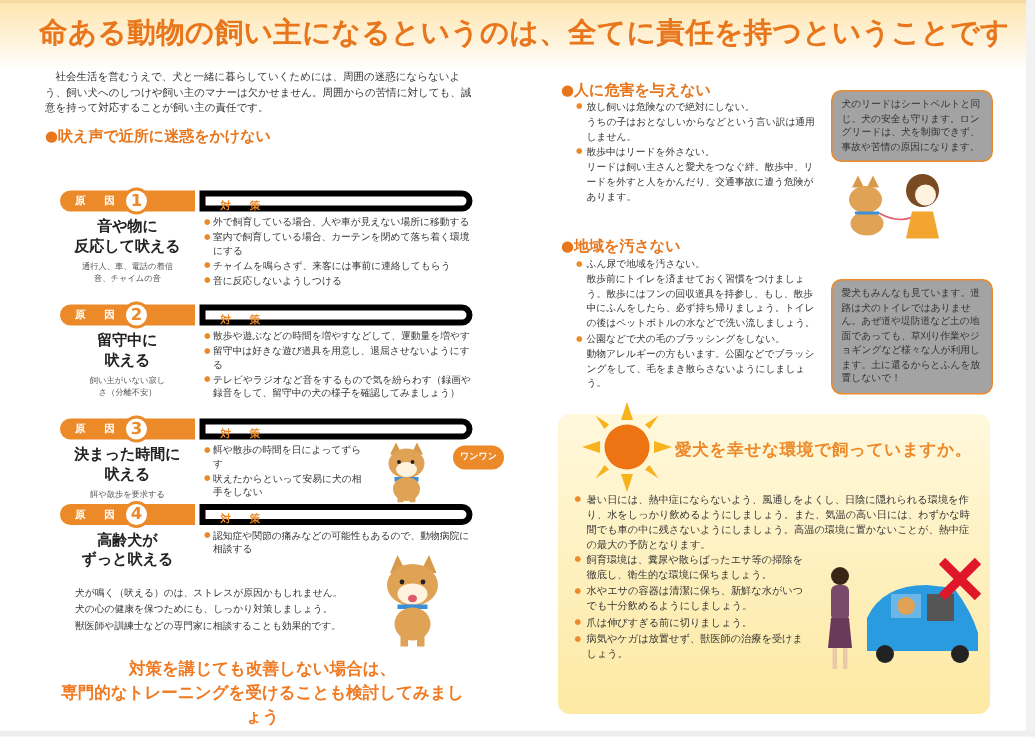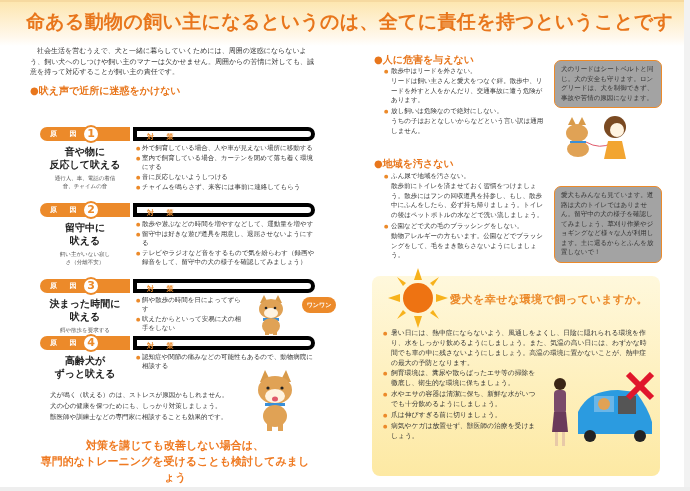--- a/index.html
+++ b/index.html
@@ -58,22 +58,22 @@
           <span class="measure-label">対 策</span>
         </div>
     </div>
     <div class="cause-body">
       <div class="cause-name" style="top:5px;">音や物に</div>
       <div class="cause-name" style="top:18px;">反応して吠える</div>
       <div class="cause-sub" style="top:33px;padding:0 10px;">通行人、車、電話の着信音、チャイムの音</div>
       <ul class="measures" style="top:3px;">
         <li>外で飼育している場合、人や車が見えない場所に移動する</li>
         <li>室内で飼育している場合、カーテンを閉めて落ち着く環境にする</li>
+        <li>チャイムを鳴らさず、来客には事前に連絡してもらう</li>
         <li>音に反応しないようしつける</li>
-        <li>チャイムを鳴らさず、来客には事前に連絡してもらう</li>
       </ul>
     </div>
   </div>
 
   <div class="cause" style="top:203px;">
     <div class="cause-bar">
       <div class="cause-tag">原 因</div>
       <div class="cause-num">2</div>
       <div class="measure-bar">
           <span class="measure-label">対 策</span>
@@ -161,43 +161,43 @@
     <rect x="28" y="52" width="5" height="9" fill="#e0a255"></rect>
   </svg>
 
   <div class="closing">
     <div>対策を講じても改善しない場合は、</div>
     <div>専門的なトレーニングを受けることも検討してみましょう</div>
   </div>
 
   <div class="sec-h" style="left:374px;top:53px;">●人に危害を与えない</div>
   <ul class="right-list" style="left:384px;top:67px;width:160px;">
+    <li><span>放し飼いは危険なので絶対にしない。</span><span class="sub">うちの子はおとなしいからなどという言い訳は通用しません。</span></li>
     <li><span>散歩中はリードを外さない。</span><span class="sub">リードは飼い主さんと愛犬をつなぐ絆。散歩中、リードを外すと人をかんだり、交通事故に遭う危険があります。</span></li>
-    <li><span>放し飼いは危険なので絶対にしない。</span><span class="sub">うちの子はおとなしいからなどという言い訳は通用しません。</span></li>
   </ul>
   <div class="speech" style="left:554px;top:60px;width:108px;">犬のリードはシートベルトと同じ。犬の安全も守ります。ロングリードは、犬を制御できず、事故や苦情の原因になります。</div>
 
   <svg class="dog" style="left:560px;top:115px;" width="80" height="50" viewBox="0 0 80 50">
     <polygon points="8,10 12,2 16,10" fill="#d89a4a"></polygon>
     <polygon points="18,10 22,2 26,10" fill="#d89a4a"></polygon>
     <ellipse cx="17" cy="18" rx="11" ry="9" fill="#e0a255"></ellipse>
     <ellipse cx="18" cy="34" rx="11" ry="8" fill="#e0a255"></ellipse>
     <rect x="10" y="26" width="16" height="2" fill="#3a8fd8"></rect>
     <path d="M26 27 Q40 35 52 28" stroke="#e0596b" fill="none" stroke-width="1"></path>
     <circle cx="55" cy="12" r="11" fill="#7a4a22"></circle>
     <circle cx="57" cy="15" r="7" fill="#fff3e0"></circle>
     <polygon points="48,26 62,26 66,44 44,44" fill="#f2a531"></polygon>
   </svg>
 
   <div class="sec-h" style="left:374px;top:157px;">●地域を汚さない</div>
   <ul class="right-list" style="left:384px;top:172px;width:160px;">
     <li><span>ふん尿で地域を汚さない。</span><span class="sub">散歩前にトイレを済ませておく習慣をつけましょう。散歩にはフンの回収道具を持参し、もし、散歩中にふんをしたら、必ず持ち帰りましょう。トイレの後はペットボトルの水などで洗い流しましょう。</span></li>
     <li><span>公園などで犬の毛のブラッシングをしない。</span><span class="sub">動物アレルギーの方もいます。公園などでブラッシングをして、毛をまき散らさないようにしましょう。</span></li>
   </ul>
-  <div class="speech" style="left:554px;top:186px;width:108px;">愛犬もみんなも見ています。道路は犬のトイレではありません。留守中の犬の様子を確認してみましょう、草刈り作業やジョギングなど様々な人が利用します。土に還るからとふんを放置しないで！</div>
+  <div class="speech" style="left:554px;top:186px;width:108px;">愛犬もみんなも見ています。道路は犬のトイレではありません。あぜ道や堤防道など土の地面であっても、草刈り作業やジョギングなど様々な人が利用します。土に還るからとふんを放置しないで！</div>
 
   <div class="yellow-box"></div>
   <svg class="dog" style="left:388px;top:268px;" width="60" height="60" viewBox="0 0 60 60">
     <g fill="#f7b21c">
       <polygon points="30,0 34,12 26,12"></polygon>
       <polygon points="30,60 34,48 26,48"></polygon>
       <polygon points="0,30 12,26 12,34"></polygon>
       <polygon points="60,30 48,26 48,34"></polygon>
       <polygon points="9,9 18,15 15,18"></polygon>
       <polygon points="51,51 42,45 45,42"></polygon>

